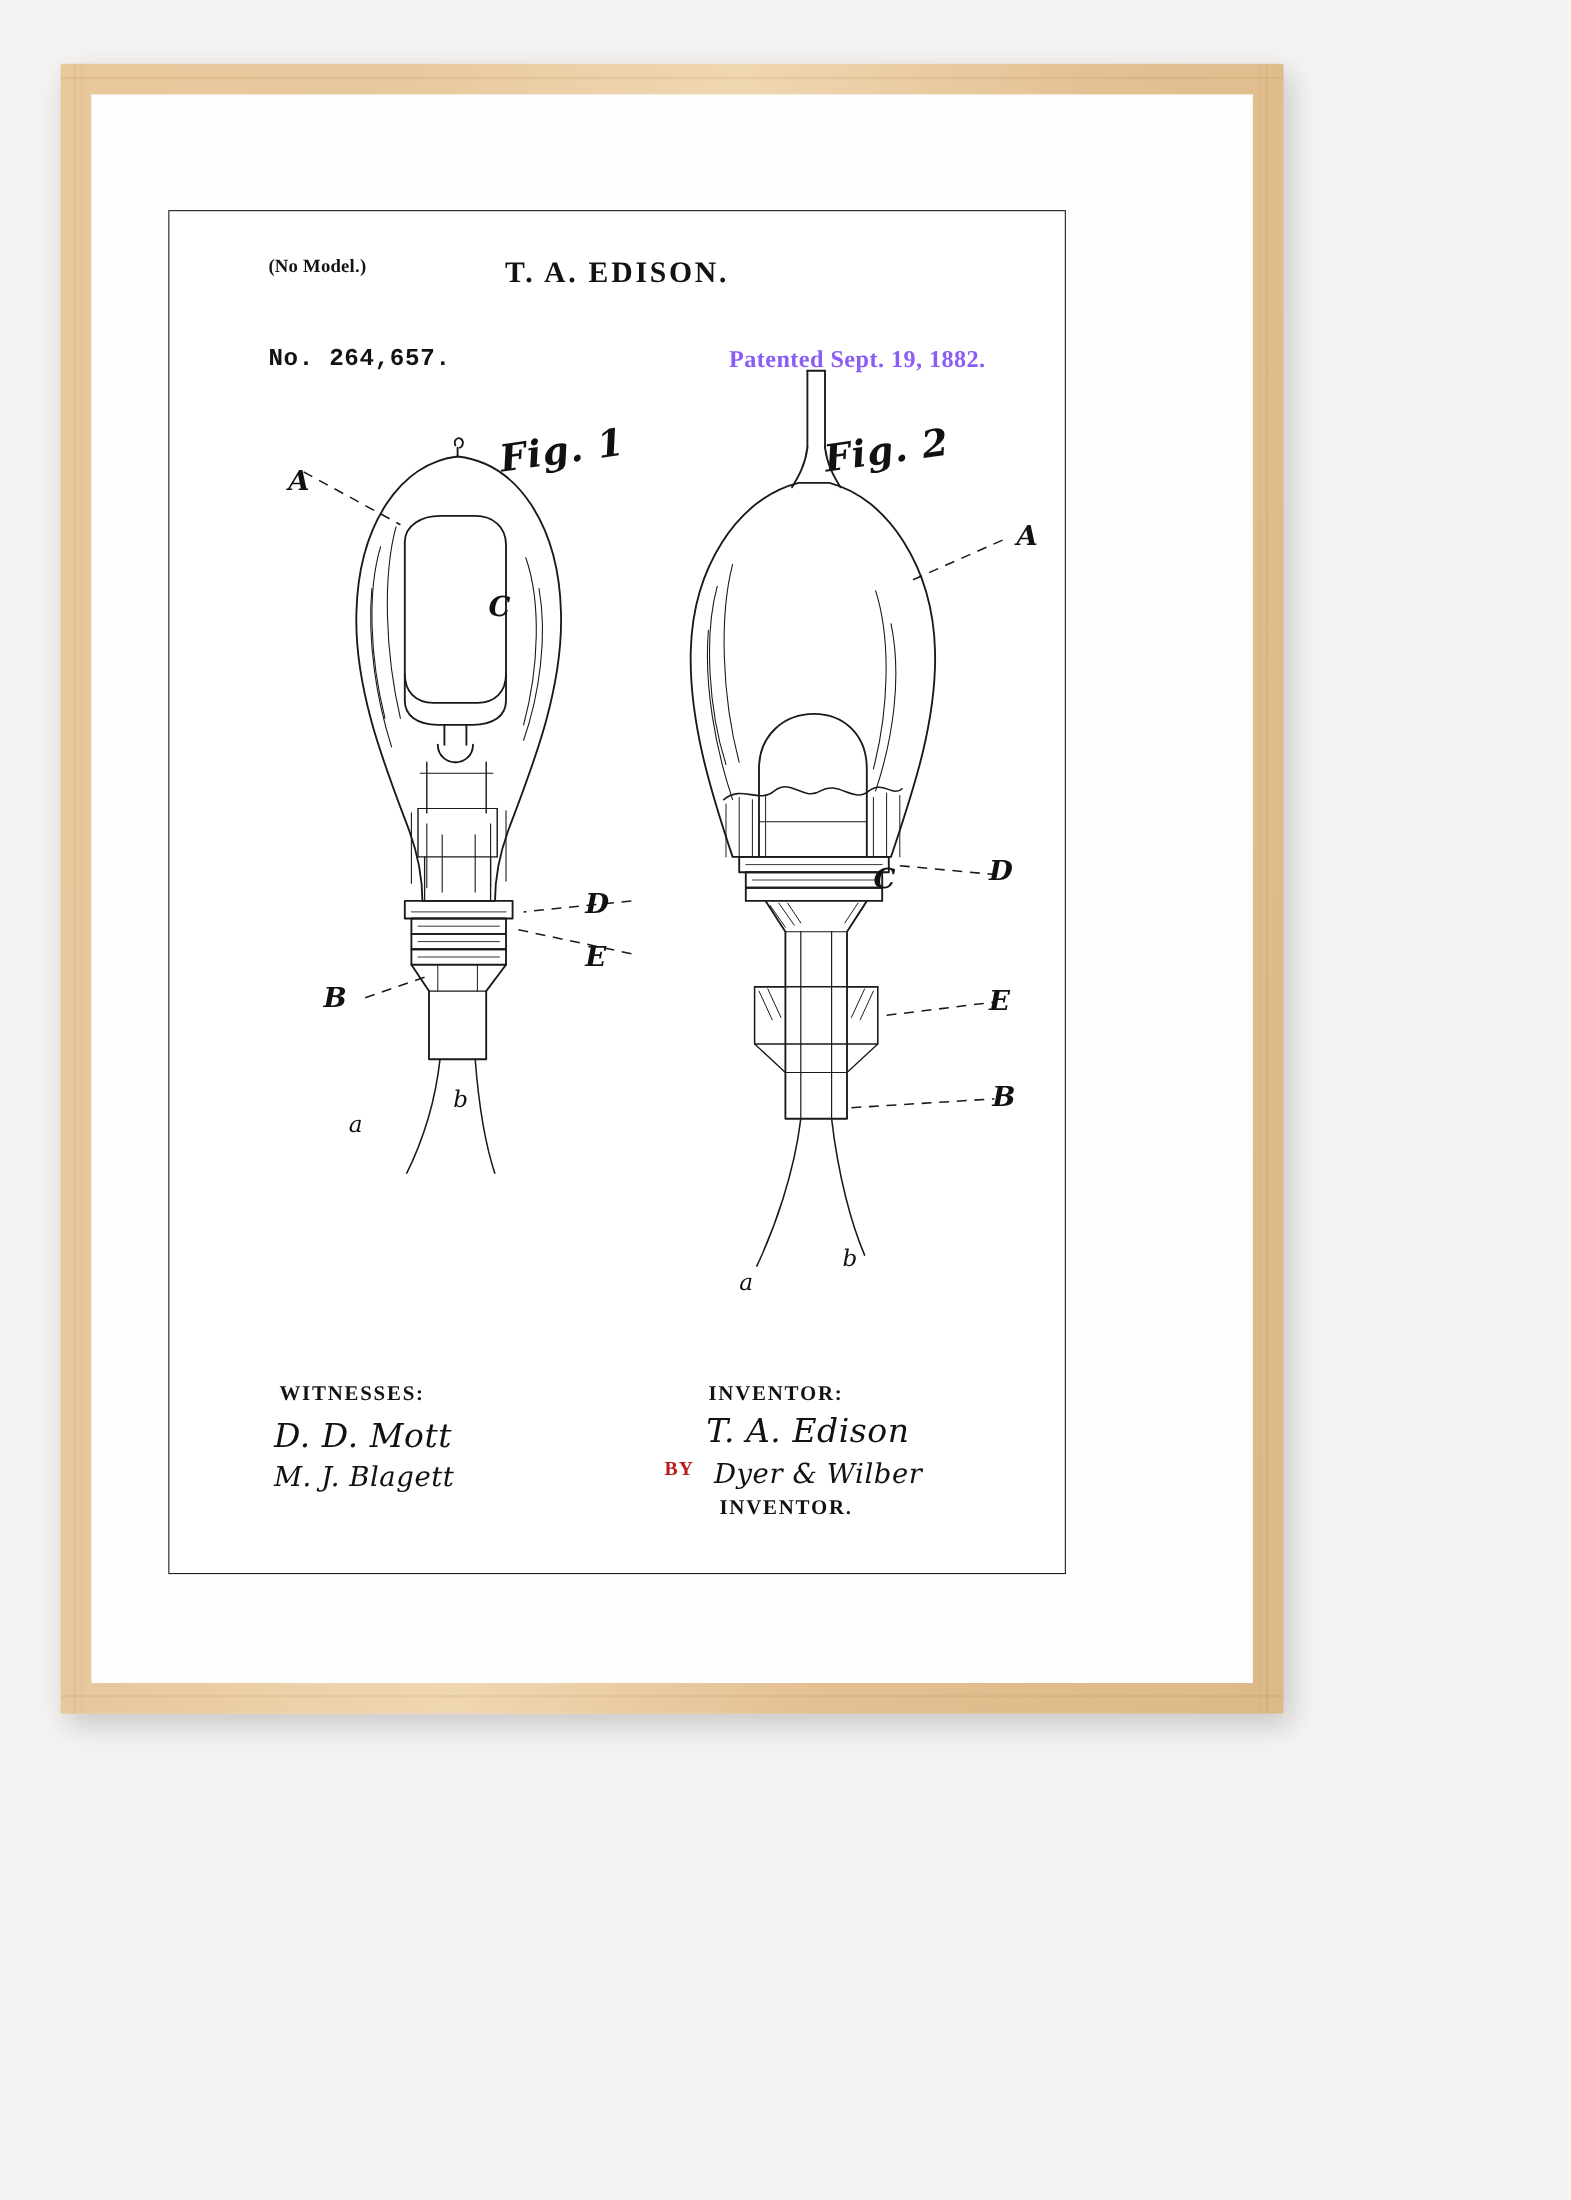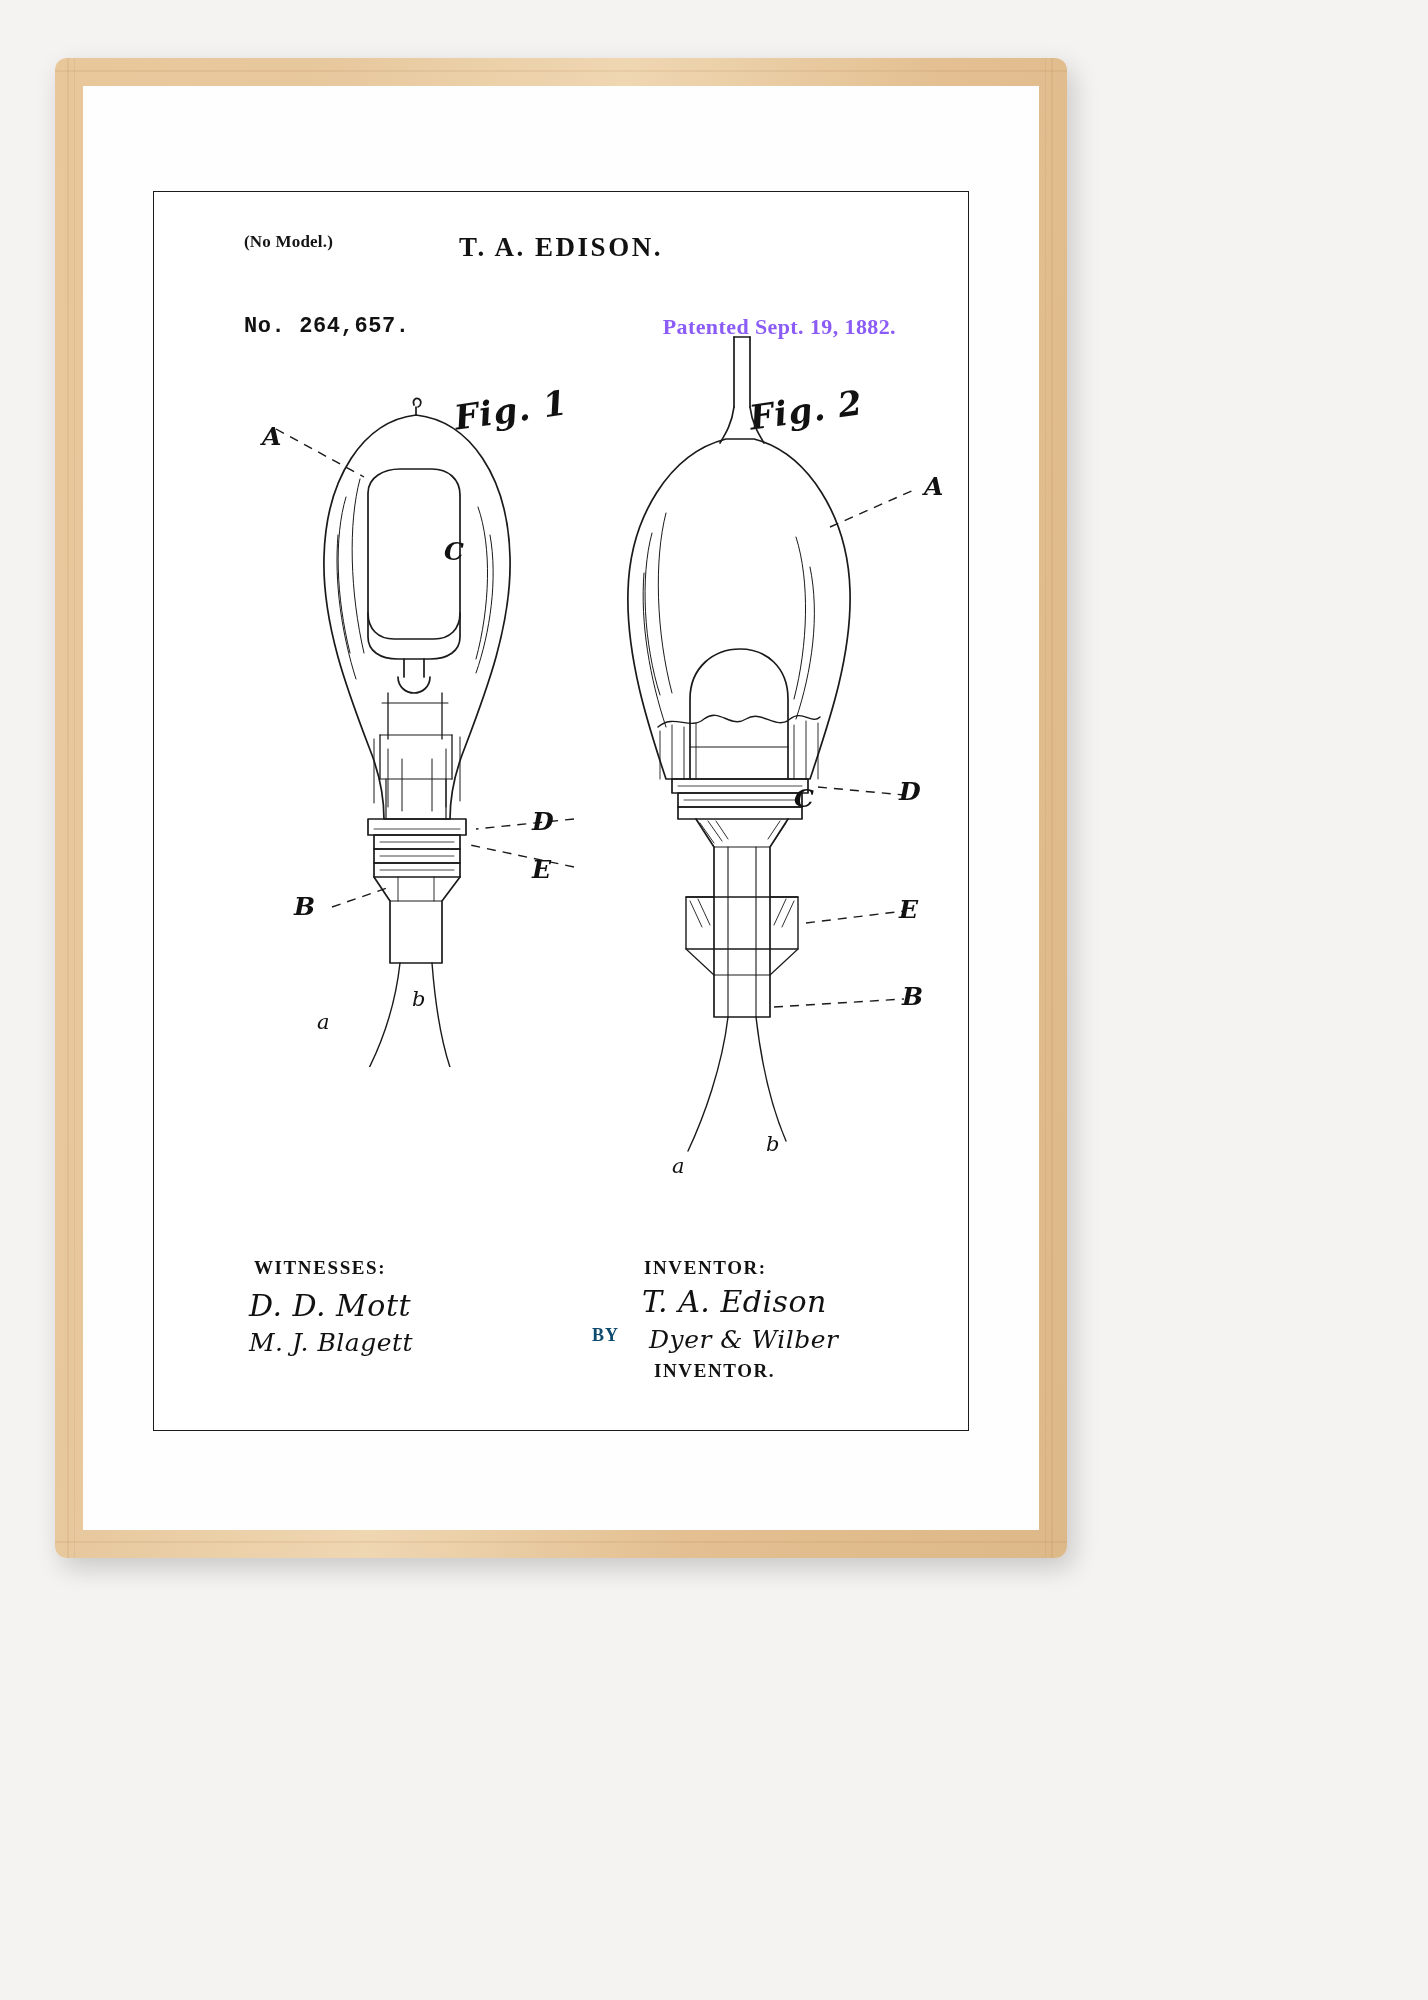--- a/index.html
+++ b/index.html
@@ -20,25 +20,25 @@
     width: 1428px;
     height: 2000px;
     background: #f4f3f1;
   }
 
   
   #frame {
     position: absolute;
     left: 55px;
     top: 58px;
-    width: 1012px;
+    width: 1112px;
     height: 1500px;
     background: linear-gradient(100deg, #e8c89b 0%, #e7c79c 20%, #efd7b2 45%, #e3bf91 70%, #ddb888 100%);
     box-shadow: 6px 10px 26px rgba(0,0,0,0.18);
-    border-radius: 12px;
+    border-radius: 2px;
   }
   #frame-inner-bevel {
     position: absolute;
     left: 28px;
     top: 28px;
     right: 28px;
     bottom: 28px;
     background: #fdfdfc;
     box-shadow: inset 0 0 0 1px #d9bb91, inset 2px 3px 8px rgba(120,90,50,0.28);
   }
@@ -156,26 +156,26 @@
     font-size: 19px;
     font-weight: bold;
     letter-spacing: 1.6px;
     color: #121212;
   }
   #witness-label { left: 100px; top: 1065px; }
   #inventor-label { left: 490px; top: 1065px; }
   #attorneys-label { left: 500px; top: 1168px; }
   #by-label {
     position: absolute;
-    left: 438px;
+    left: 450px;
     top: 1133px;
     font-size: 18px;
     font-weight: bold;
     letter-spacing: 1px;
-    color: #0c4a6e;
+    color: #b91c1c;
   }
   .signature {
     position: absolute;
     font-family: "DejaVu Serif", serif;
     font-style: italic;
     color: #111;
   }
   #witness-sig-1 { left: 95px; top: 1096px; font-size: 30px; letter-spacing: 0.5px; }
   #witness-sig-2 { left: 95px; top: 1136px; font-size: 25px; letter-spacing: 0.5px; }
   #inventor-sig  { left: 488px; top: 1092px; font-size: 30px; letter-spacing: 0.5px; }

